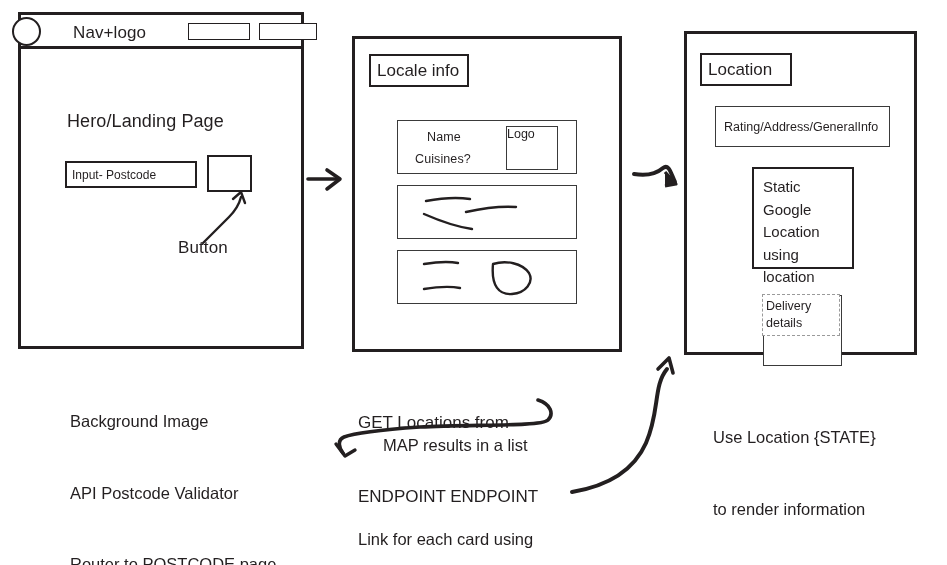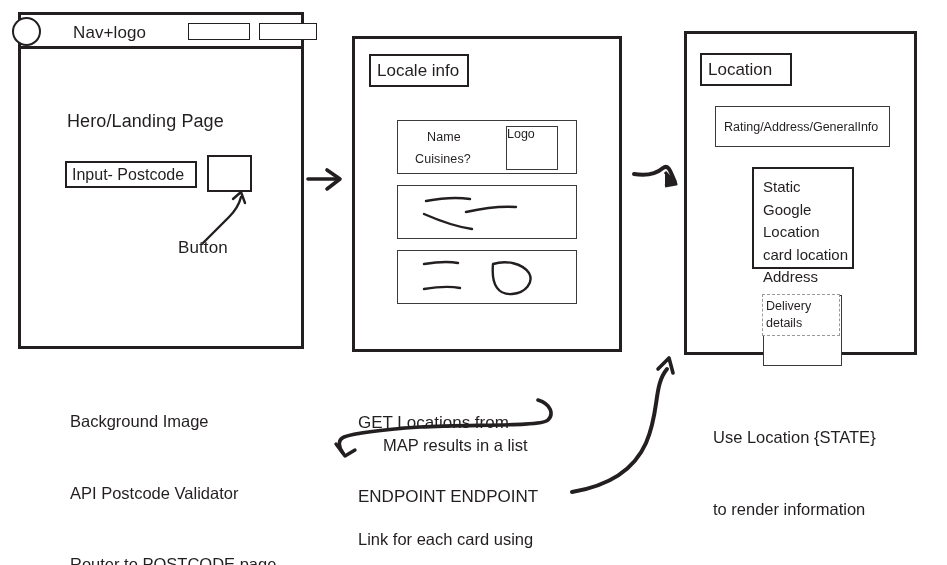--- a/index.html
+++ b/index.html
@@ -98,21 +98,21 @@
     <div id="navbar">
       <div id="nav-logo-circle"></div>
       <div class="label" style="left:52px; top:7px; font-size:17px;">Nav+logo</div>
       <div class="nav-pill" style="left:167px; width:62px;"></div>
       <div class="nav-pill" style="left:238px; width:58px;"></div>
     </div>
 
     <div class="label" style="left:46px; top:51px; font-size:18px;margin-top:44px;">Hero/Landing Page</div>
 
     <div class="wbox thick boxlabel" style="left:44px; top:146px; width:132px; height:27px; padding-left:5px;">
-      <span style="font-size:16px;">Input- Postcode</span>
+      <span style="font-size:12px;">Input- Postcode</span>
     </div>
 
     <div class="wbox thick" style="left:186px; top:140px; width:45px; height:37px;"></div>
 
     <svg class="squig" style="left:160px; top:170px; width:90px; height:60px;">
       <path d="M22,58 C30,50 38,42 48,32 C54,26 58,20 60,12" fill="none" stroke="#231f20" stroke-width="2.4" stroke-linecap="round"></path>
       <path d="M52,14 L60,7 L64,18" fill="none" stroke="#231f20" stroke-width="2.4" stroke-linecap="round" stroke-linejoin="round"></path>
     </svg>
 
     <div class="label" style="left:157px; top:222px; font-size:17px;">Button</div>
@@ -173,21 +173,21 @@
     </div>
 
     <div class="wbox boxlabel" style="left:28px; top:72px; width:175px; height:41px; padding-left:8px;">
       <span style="font-size:12.5px;">Rating/Address/GeneralInfo</span>
     </div>
 
     <div class="wbox thick" style="left:65px; top:133px; width:102px; height:102px; padding:7px 0 0 9px;">
       <div style="font-size:15px; line-height:1.5;">
         <div>Static Google</div>
         <div>Location</div>
-        <div>card location</div>
+        <div>using location</div>
         <div>Address</div>
       </div>
     </div>
 
     <div class="wbox" style="left:76px; top:261px; width:79px; height:71px;">
       <div class="wbox dashed" style="left:-2px; top:-2px; width:78px; height:42px; padding:3px 0 0 3px;">
         <div style="font-size:12.5px; line-height:1.32;">
           <div>Delivery</div>
           <div>details</div>
         </div>

